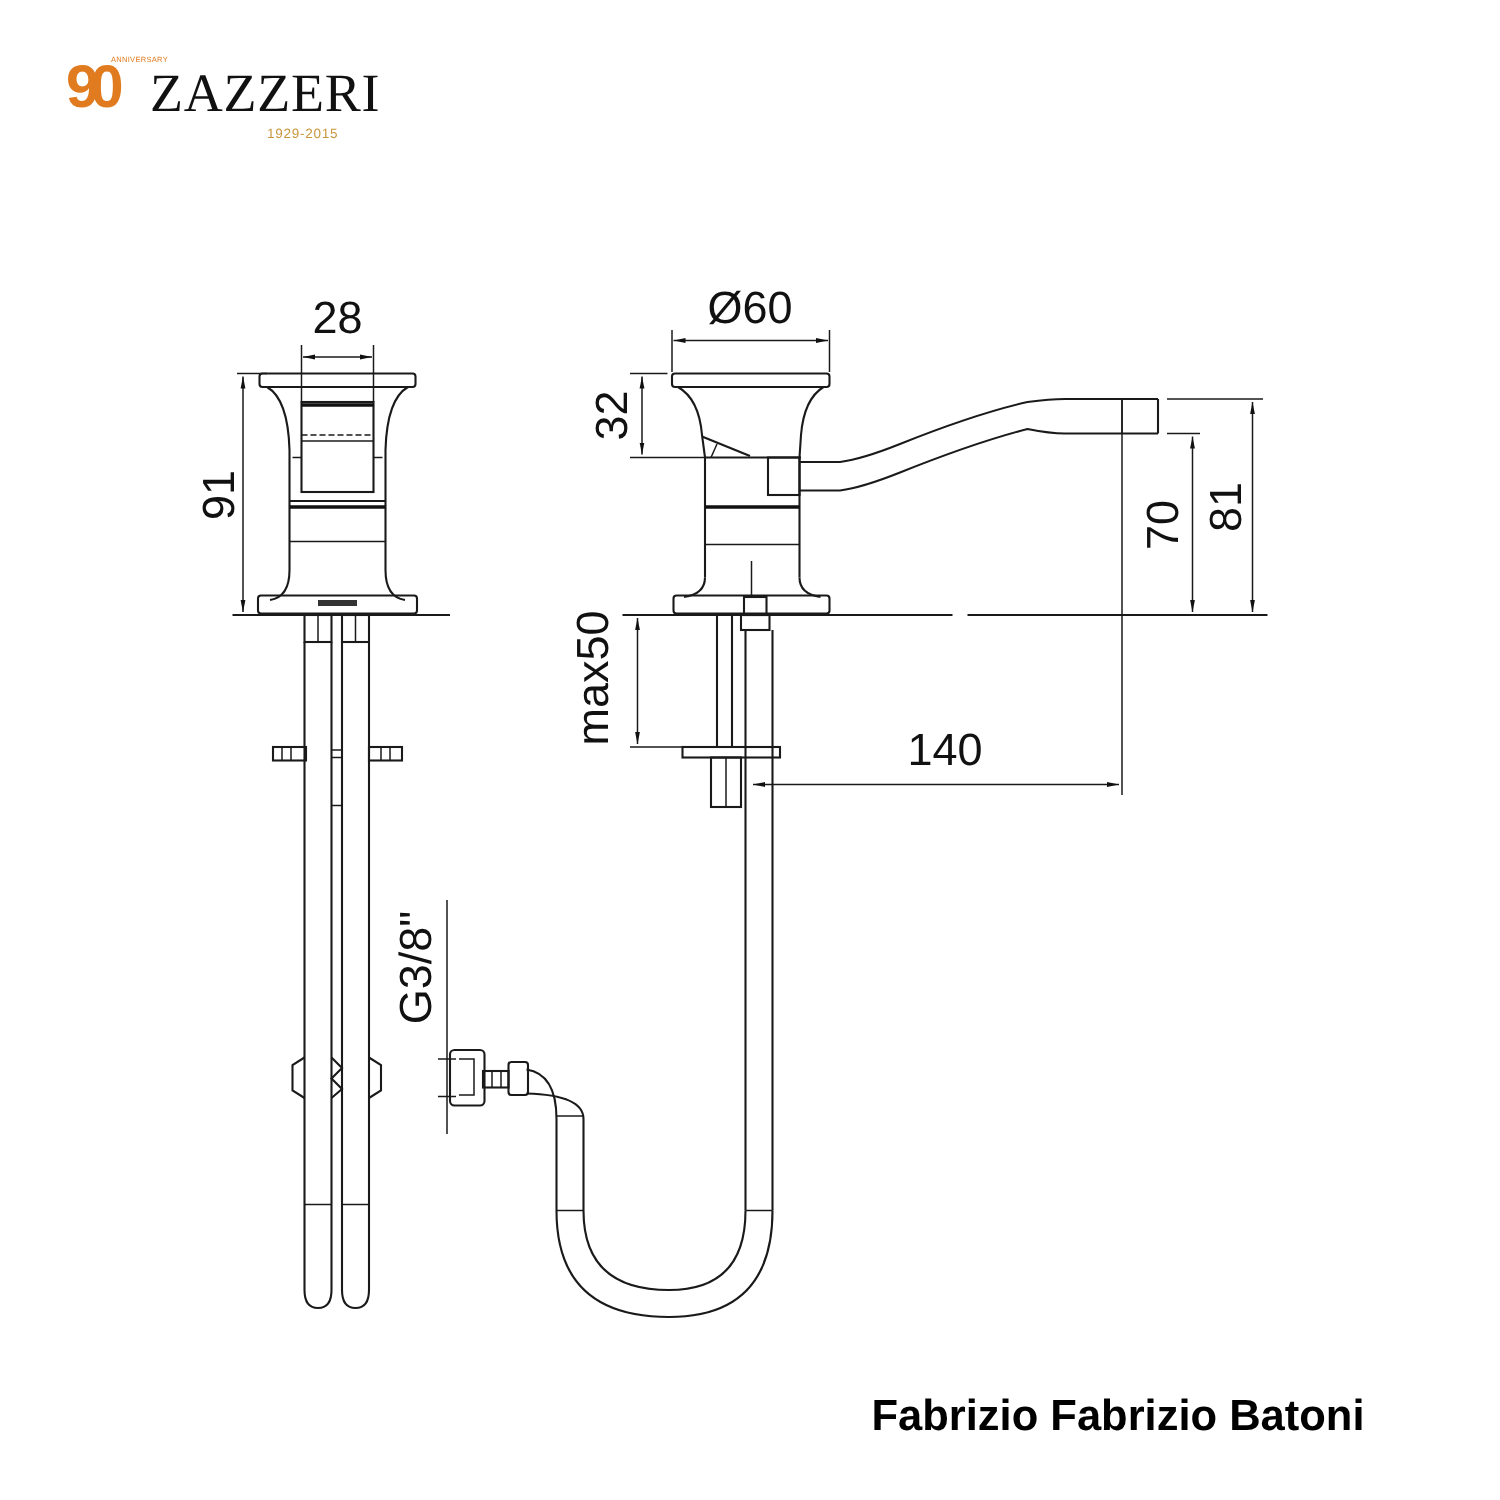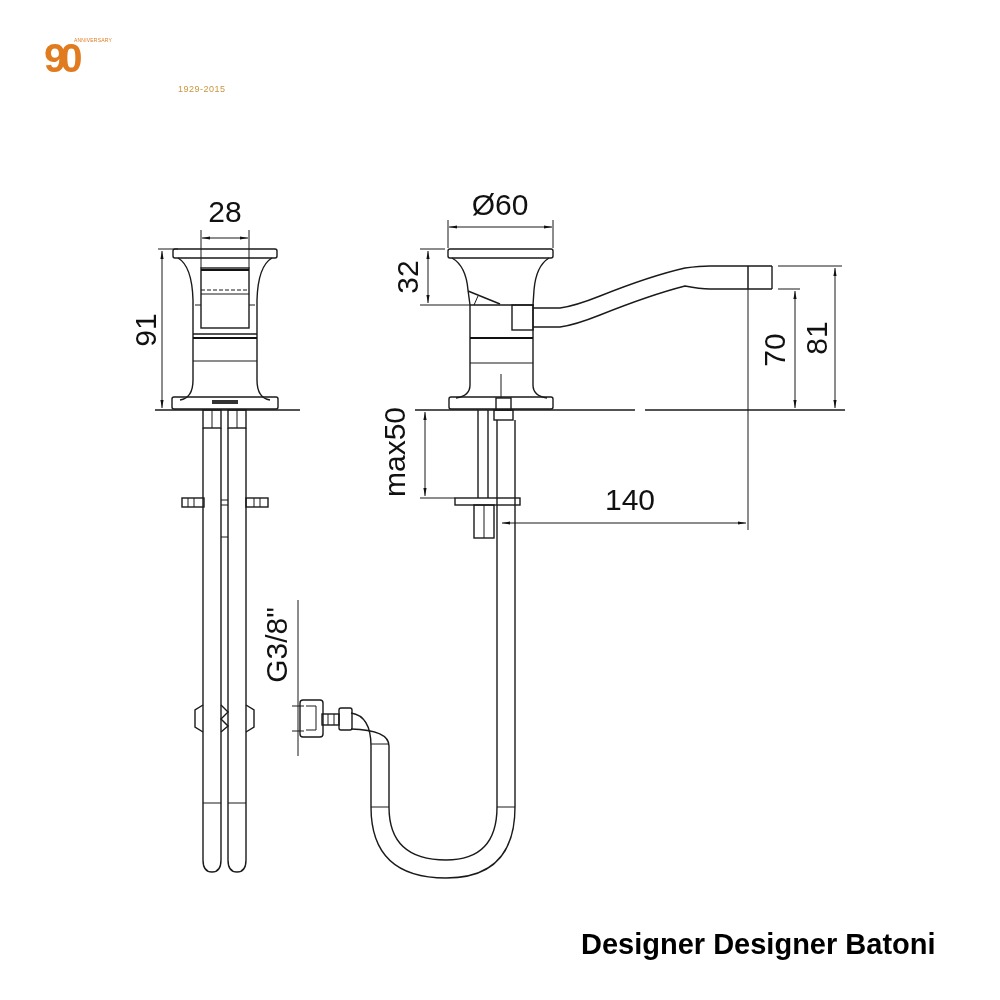--- a/index.html
+++ b/index.html
@@ -15,20 +15,21 @@
   .lnb { stroke: #111; stroke-width: 2.2; fill: none; }
   .dim-text { font-family: "Liberation Sans", sans-serif; font-size: 30px; fill: #111; }
   .designer { position: absolute; left: 581px; top: 928px; font-family: "Liberation Sans", sans-serif; font-weight: bold; font-size: 29px; color: #000; white-space: nowrap; }
 </style>
 </head>
 <body>
 
 <div class="logo">
   <span class="logo-ninety">90</span>
   <span class="logo-anniv">ANNIVERSARY</span>
+  <span class="logo-brand">ZAZZERI</span>
   <span class="logo-years">1929-2015</span>
 </div>
 
 <svg class="drawing" width="1000" height="1000" viewBox="0 0 1000 1000">
   <defs>
     <marker id="arr" viewBox="0 0 10 10" refX="10" refY="5" markerWidth="8" markerHeight="8" orient="auto-start-reverse">
       <path d="M0,3 L10,5 L0,7 Z" fill="#111"></path>
     </marker>
   </defs>
 
@@ -164,13 +165,13 @@
     <rect class="ln" x="300" y="700" width="23" height="37" rx="3"></rect>
     <path class="lnt" d="M306,706 L316,706 L316,730 L306,730"></path>
 
     <line class="lnt" x1="298" y1="600" x2="298" y2="756"></line>
     <line class="lnt" x1="292" y1="706" x2="304" y2="706"></line>
     <line class="lnt" x1="292" y1="731" x2="304" y2="731"></line>
     <text class="dim-text" x="0" y="0" text-anchor="middle" transform="translate(287,645) rotate(-90)">G3/8"</text>
   </g>
 </svg>
 
-<div class="designer">Designer Designer Batoni</div>
+<div class="designer">Fabrizio Fabrizio Batoni</div>
 
 </body></html>

